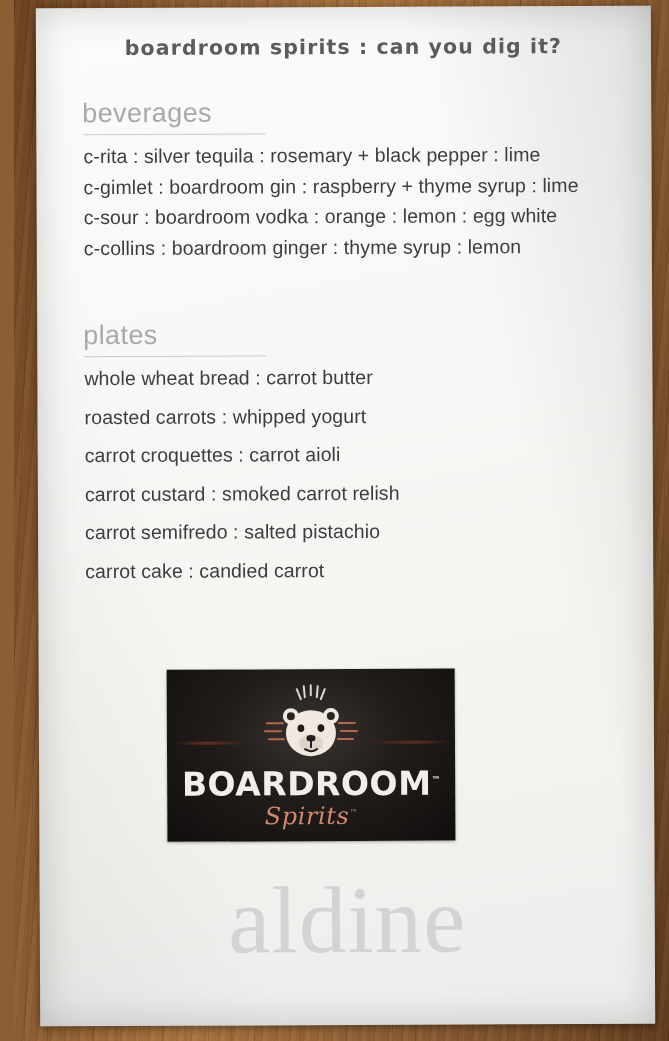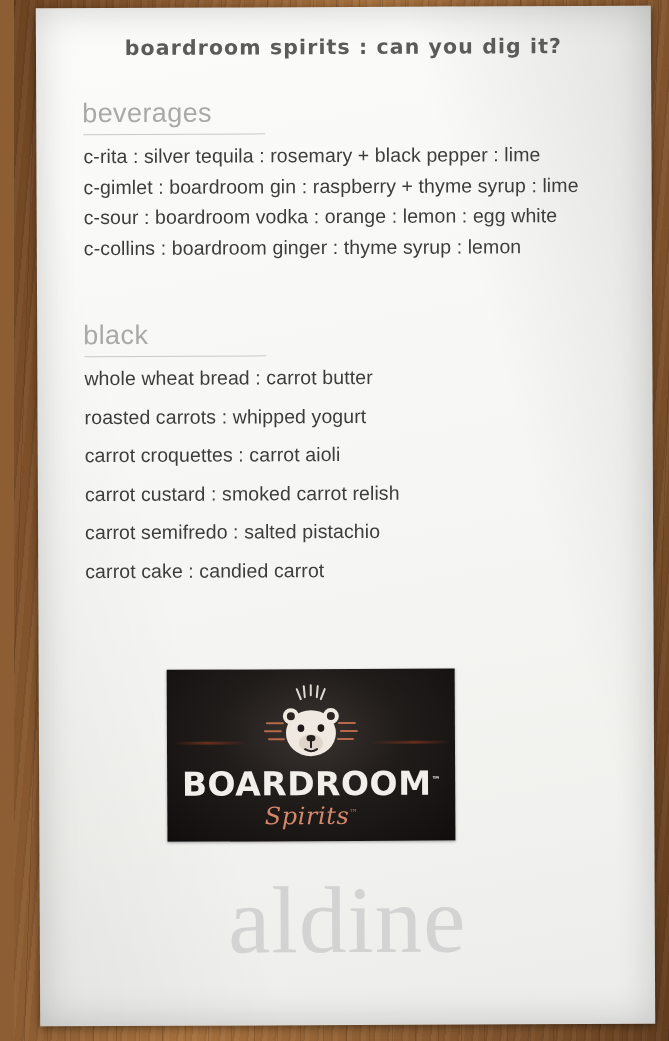--- a/index.html
+++ b/index.html
@@ -216,21 +216,21 @@
         <div class="section-rule beverages-rule"></div>
         <ul class="item-list">
           <li class="item">c-rita : silver tequila : rosemary + black pepper : lime</li>
           <li class="item">c-gimlet : boardroom gin : raspberry + thyme syrup : lime</li>
           <li class="item">c-sour : boardroom vodka : orange : lemon : egg white</li>
           <li class="item">c-collins : boardroom ginger : thyme syrup : lemon</li>
         </ul>
       </div>
 
       <div class="section plates-section">
-        <div class="section-heading">black</div>
+        <div class="section-heading">plates</div>
         <div class="section-rule plates-rule"></div>
         <ul class="item-list">
           <li class="item">whole wheat bread : carrot butter</li>
           <li class="item">roasted carrots : whipped yogurt</li>
           <li class="item">carrot croquettes : carrot aioli</li>
           <li class="item">carrot custard : smoked carrot relish</li>
           <li class="item">carrot semifredo : salted pistachio</li>
           <li class="item">carrot cake : candied carrot</li>
         </ul>
       </div>

